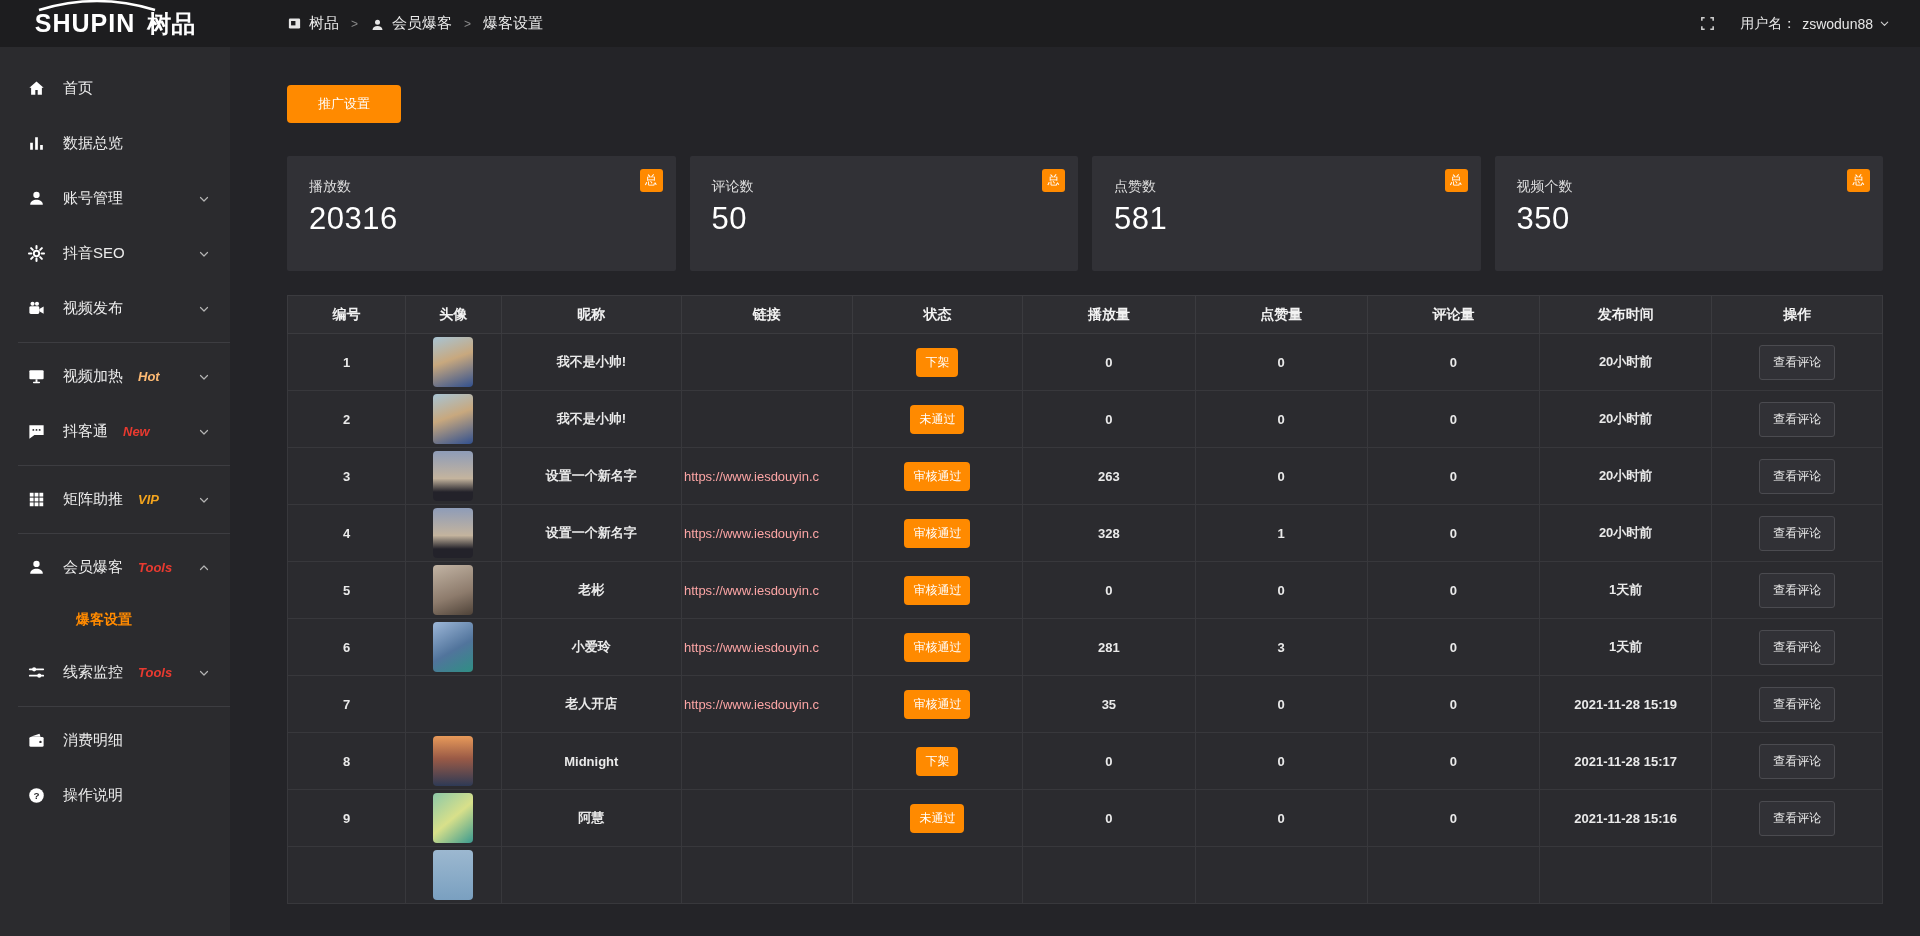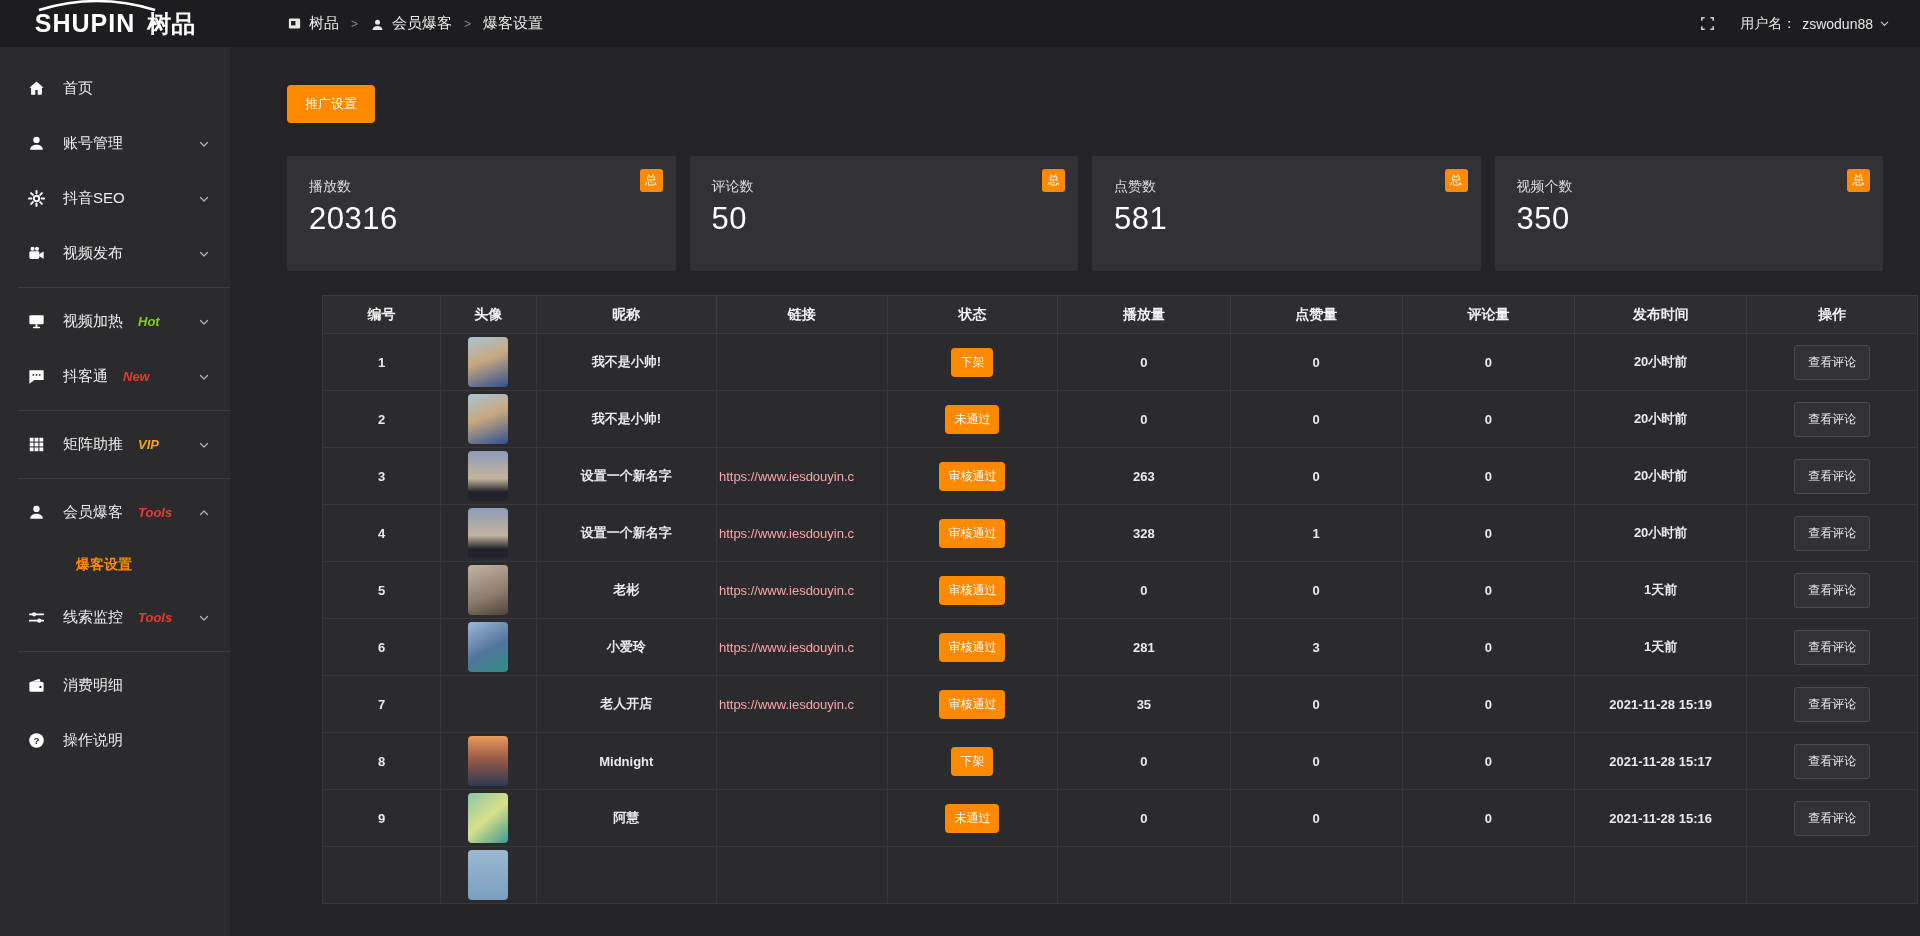--- a/index.html
+++ b/index.html
@@ -38,34 +38,34 @@
   .side-tag{ font-style:italic; font-weight:bold; font-size:13px; margin-left:15px; }
   .side-chevron{ margin-left:auto; color:#b4b4b4; display:flex; }
   .side-chevron.up{ transform:rotate(180deg); }
   .side-sub{ height:50px; display:flex; align-items:center; padding-left:76px;
              font-size:14px; color:#e9e9e9; cursor:pointer; }
   .side-sub.active{ color:#ff8a00; font-weight:bold; }
   .side-divider{ height:1px; background:#3d3d41; margin:6px 0 6px 18px; }
   
   .main{ position:absolute; left:230px; top:47px; right:0; bottom:0;
          padding:38px 37px 0 57px; overflow:hidden; }
-  .promo-btn{ background:#ff8a00; color:#fff; font-size:13px; padding:10px 18px;
+  .promo-btn{ background:#ff8a00; color:#fff; font-size:13px; padding:10px 31px;
               border:none; border-radius:4px; cursor:pointer; font-family:Liberation Serif, serif; }
   .cards{ display:flex; gap:14px; margin-top:33px; }
   .card{ flex:1; height:115px; background:#313136; border-radius:2px; position:relative;
          padding:22px 22px; }
   .card-label{ font-size:14px; color:#dddddd; }
   .card-value{ font-size:31px; color:#ffffff; margin-top:5px; font-weight:500;
                letter-spacing:.5px; }
   .card-badge{ position:absolute; top:13px; right:13px; width:23px; height:23px;
                background:#ff8a00; color:#fff; font-size:12px; border-radius:3px;
                display:flex; align-items:center; justify-content:center; }
   
   .table-wrap{ margin-top:24px; }
-  table{ width:100%; border-collapse:collapse; table-layout:fixed;margin-left:35px; }
+  table{ width:100%; border-collapse:collapse; table-layout:fixed; }
   th{ height:38px; background:#2e2e32; color:#f2f2f2; font-size:14px; font-weight:bold;
       border:1px solid #3b3b3f; }
   td{ height:57px; color:#eaeaea; font-size:13px; font-weight:bold; text-align:center;
       border:1px solid #38383c; background:#2b2b2f; padding:0 2px; }
   .avatar{ width:40px; height:50px; border-radius:4px; margin:0 auto; }
   td.link-td{ text-align:left; }
   .link-a{ color:#fca5a5; text-decoration:none; display:block; white-space:nowrap;
            overflow:hidden; font-weight:normal; font-size:13px; cursor:pointer; }
   .status-badge{ display:inline-block; background:#ff8a00; color:#fff; font-size:12px;
                  padding:6px 9px; border-radius:4px; cursor:pointer; font-weight:normal; }
@@ -133,20 +133,28 @@
       <span class="s-icon">
         <svg viewBox="0 0 24 24" width="18" height="18" fill="currentColor">
           <path d="M12 3 3 11h2.2v9h5.3v-6h3v6h5.3v-9H21z"></path>
         </svg>
       </span>
       <span>首页</span>
     </div>
     <div class="side-item">
       <span class="s-icon">
         <svg viewBox="0 0 24 24" width="18" height="18" fill="currentColor">
+          <path d="M4 20v-9h3.4v9zM10.3 20V4h3.4v16zM16.6 20v-6h3.4v6z"></path>
+        </svg>
+      </span>
+      <span>数据总览</span>
+    </div>
+    <div class="side-item">
+      <span class="s-icon">
+        <svg viewBox="0 0 24 24" width="18" height="18" fill="currentColor">
           <circle cx="12" cy="7.5" r="4"></circle>
           <path d="M4 20c0-4.2 3.8-6.3 8-6.3s8 2.1 8 6.3z"></path>
         </svg>
       </span>
       <span>账号管理</span>
       <span class="side-chevron down">
         <svg width="12" height="12" viewBox="0 0 24 24">
           <path d="M5 9l7 7 7-7" fill="none" stroke="currentColor" stroke-width="2.4" stroke-linecap="round" stroke-linejoin="round"></path>
         </svg>
       </span>
@@ -193,21 +201,21 @@
     <div class="side-divider"></div>
     <div class="side-item">
       <span class="s-icon">
         <svg viewBox="0 0 24 24" width="18" height="18" fill="currentColor">
           <rect x="3" y="4" width="18" height="11.5" rx="1.4"></rect>
           <rect x="10.8" y="15.5" width="2.4" height="3.4"></rect>
           <rect x="7.5" y="18.6" width="9" height="1.9" rx="0.9"></rect>
         </svg>
       </span>
       <span>视频加热</span>
-      <span class="side-tag" style="color:#84cc16">Hot</span>
+      <span class="side-tag" style="color:#fdba74">Hot</span>
       <span class="side-chevron down">
         <svg width="12" height="12" viewBox="0 0 24 24">
           <path d="M5 9l7 7 7-7" fill="none" stroke="currentColor" stroke-width="2.4" stroke-linecap="round" stroke-linejoin="round"></path>
         </svg>
       </span>
     </div>
     <div class="side-item">
       <span class="s-icon">
         <svg viewBox="0 0 24 24" width="18" height="18" fill="currentColor">
           <path d="M3 4h18v12.3H9.4L3 21z"></path>

